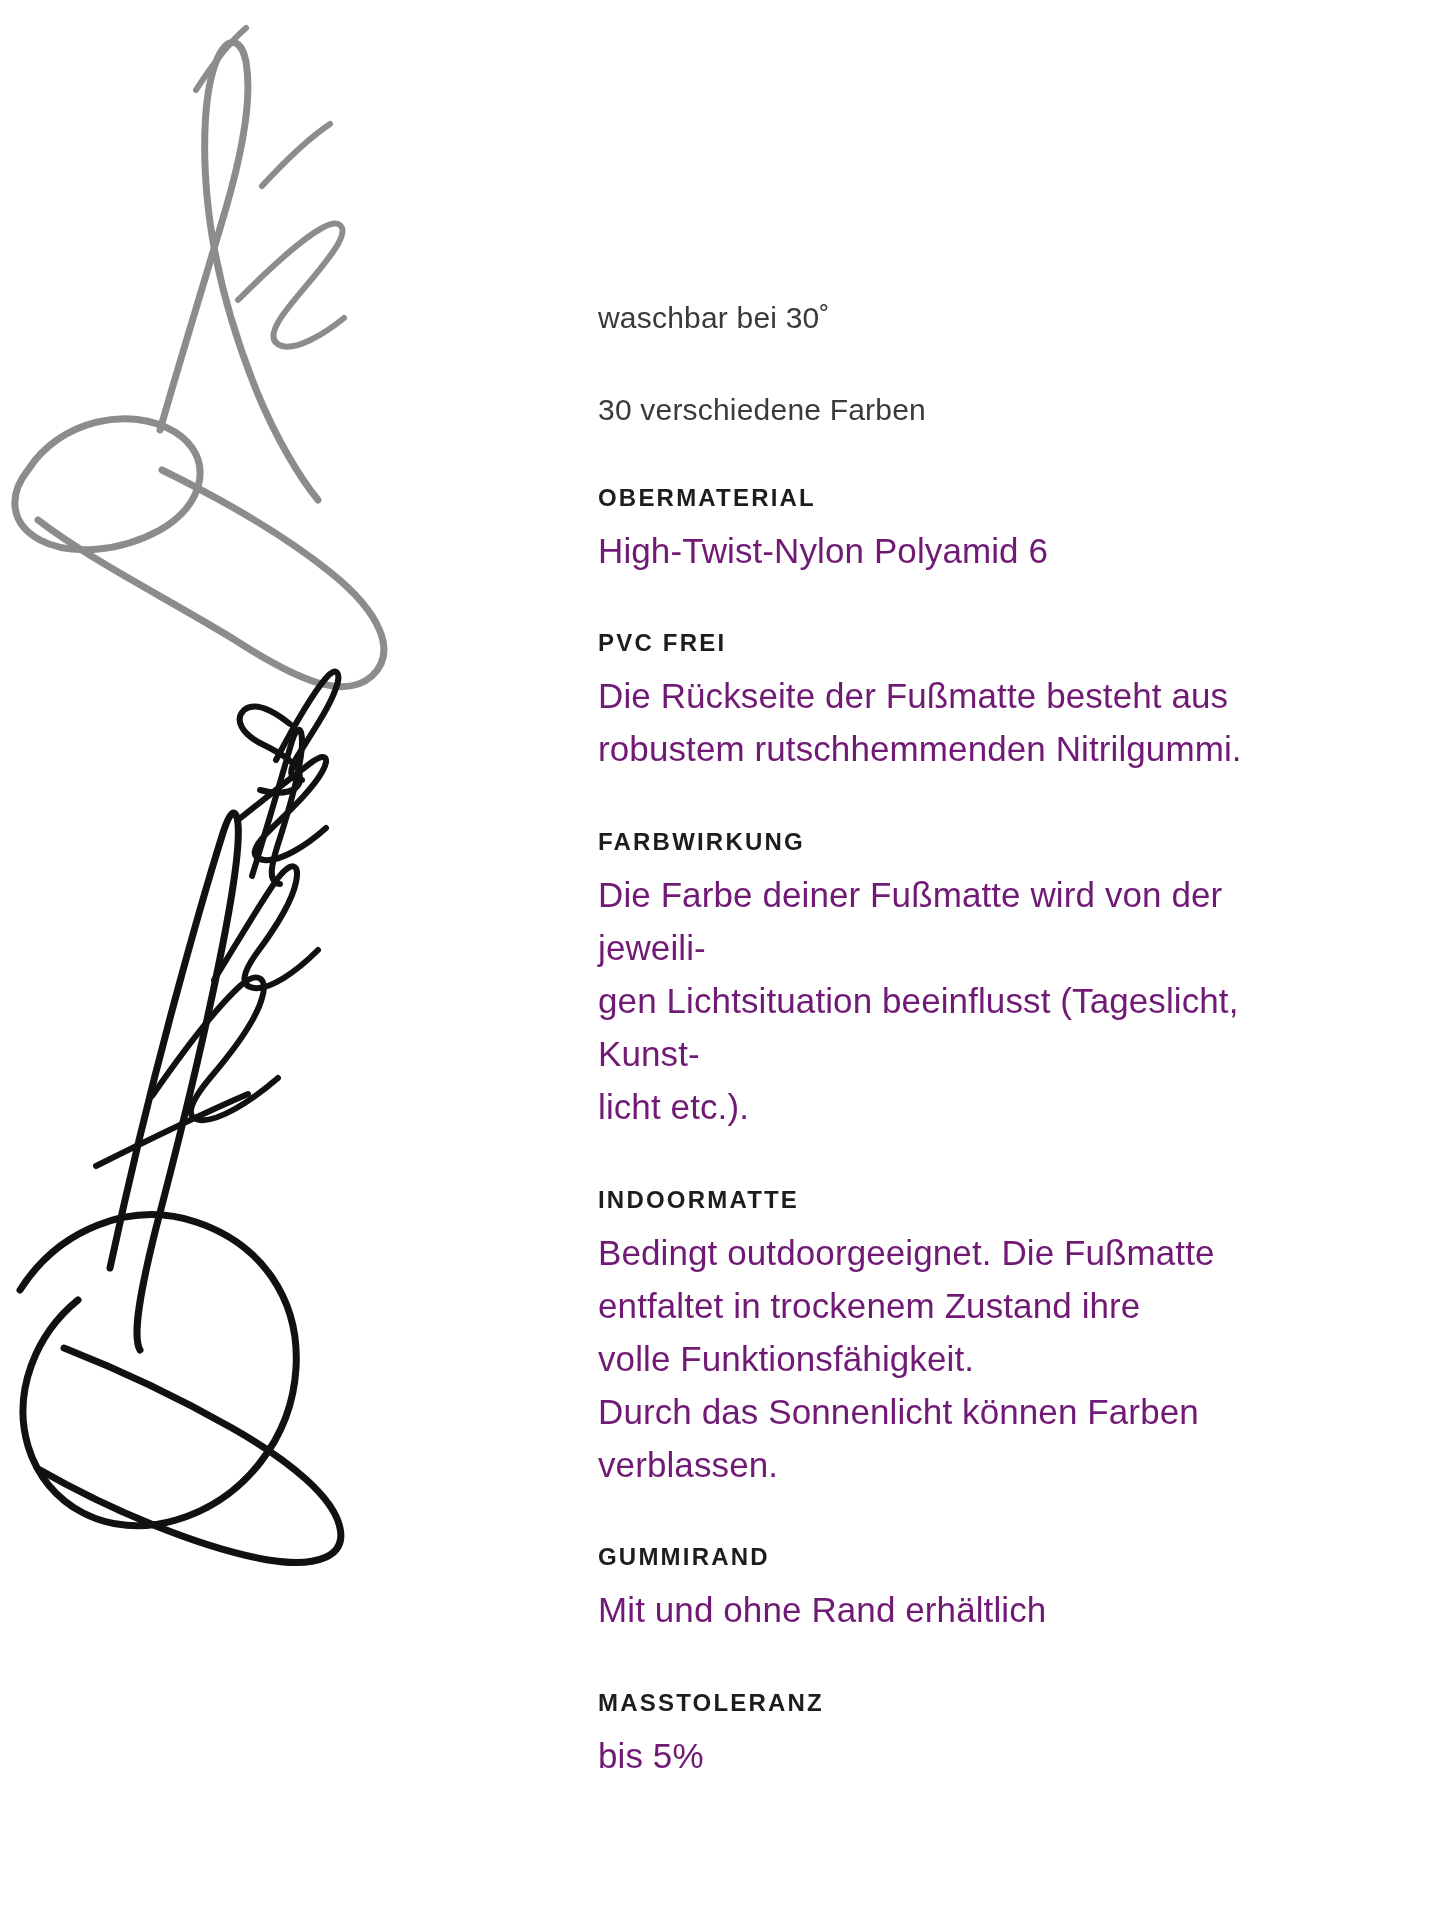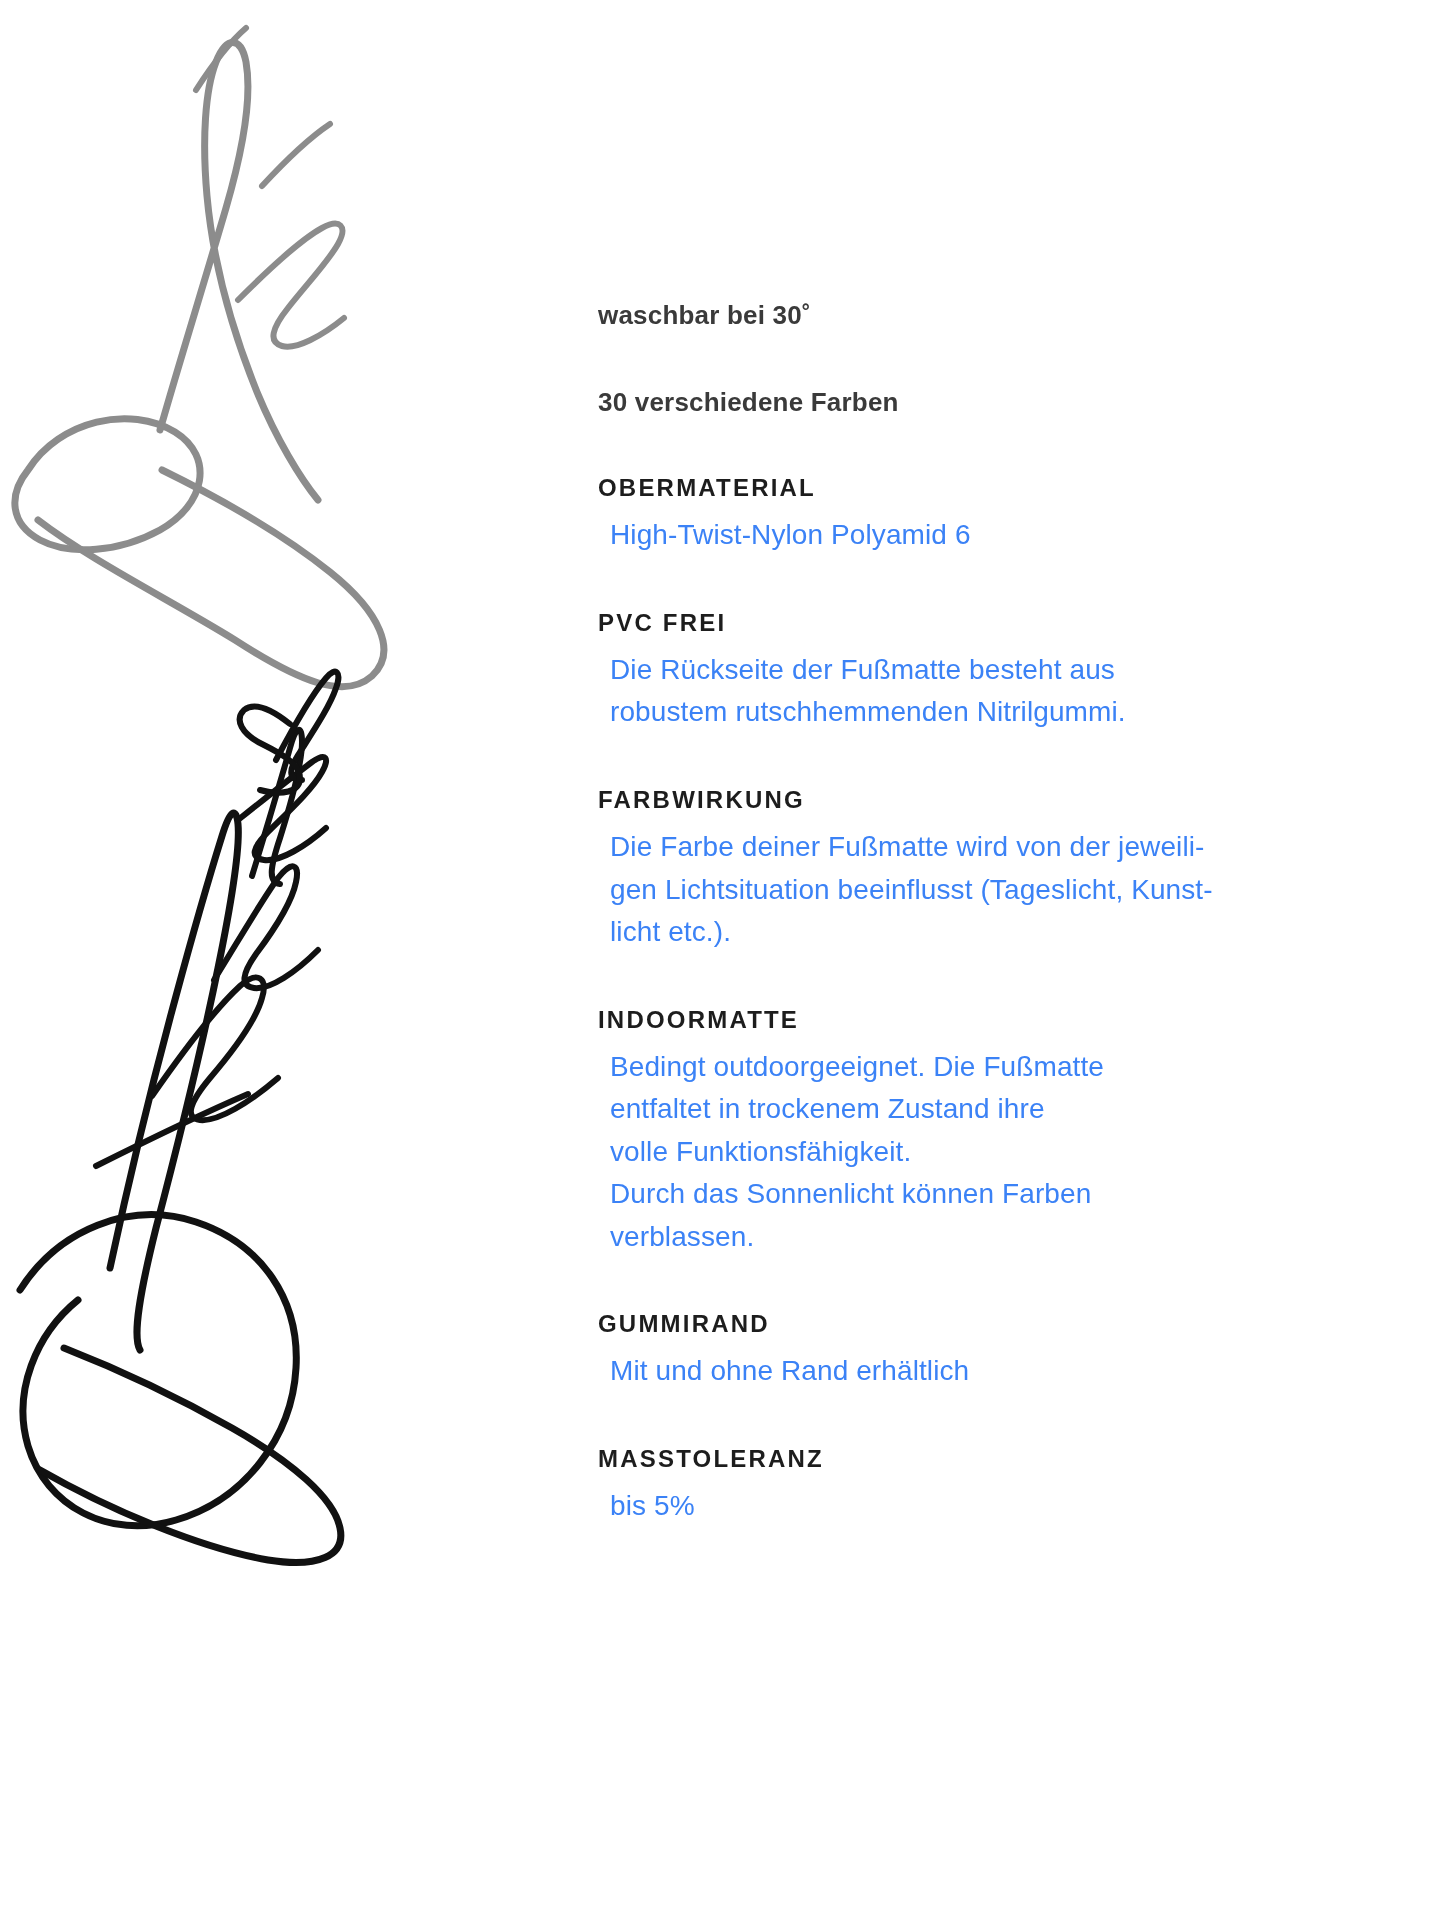--- a/index.html
+++ b/index.html
@@ -33,49 +33,49 @@
 
   
   .content {
     position: absolute;
     left: 598px;
     top: 300px;
     width: 740px;
   }
 
   .lead {
-    font-size: 26px;
+    font-size: 30px;
     line-height: 1.2;
     color: #3a3a3a;
     letter-spacing: 0.2px;
     margin: 0 0 56px 0;
-    font-weight: 700;
+    font-weight: 400;
   }
   .lead.second {
   }
 
   .block {
     margin-bottom: 52px;
   }
   .block:last-child {
     margin-bottom: 0;
   }
 
   .block h3 {
     font-size: 24px;
     font-weight: 700;
     letter-spacing: 2.2px;
     margin: 4px 0 12px 0;
     color: #1d1d1d;
   }
   .block p {
-    font-size: 28px;
+    font-size: 35px;
     line-height: 1.52;
-    margin: 12px;
-    color: #3b82f6;
+    margin: 0;
+    color: #701a75;
     font-weight: 400;
     letter-spacing: 0.1px;
   }
   .block p .line {
     display: block;
   }
 </style>
 </head>
 <body>
 

